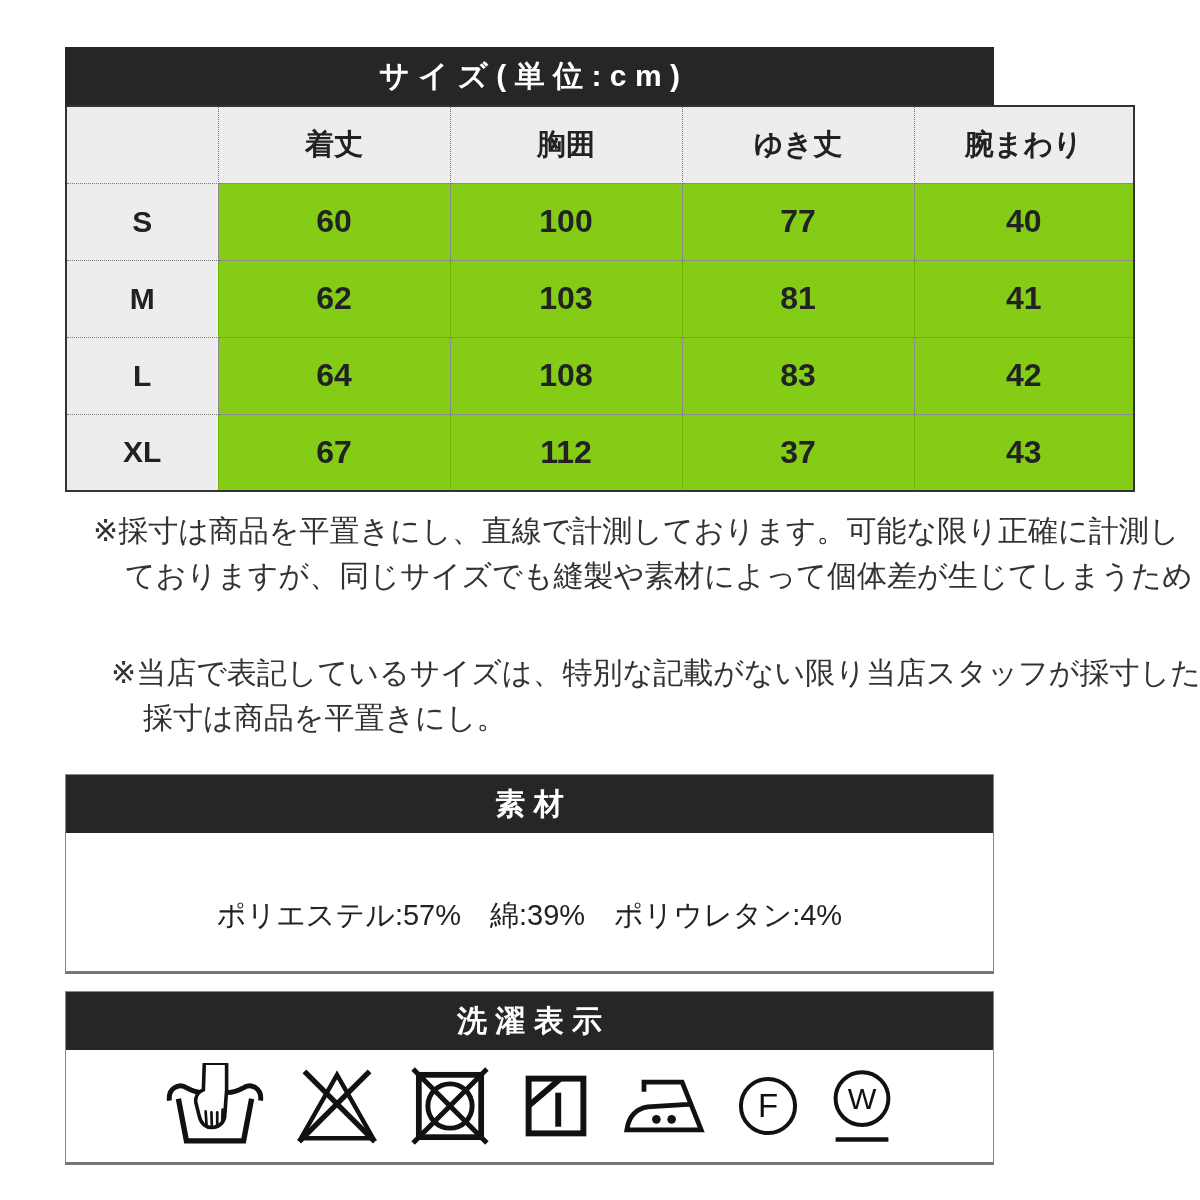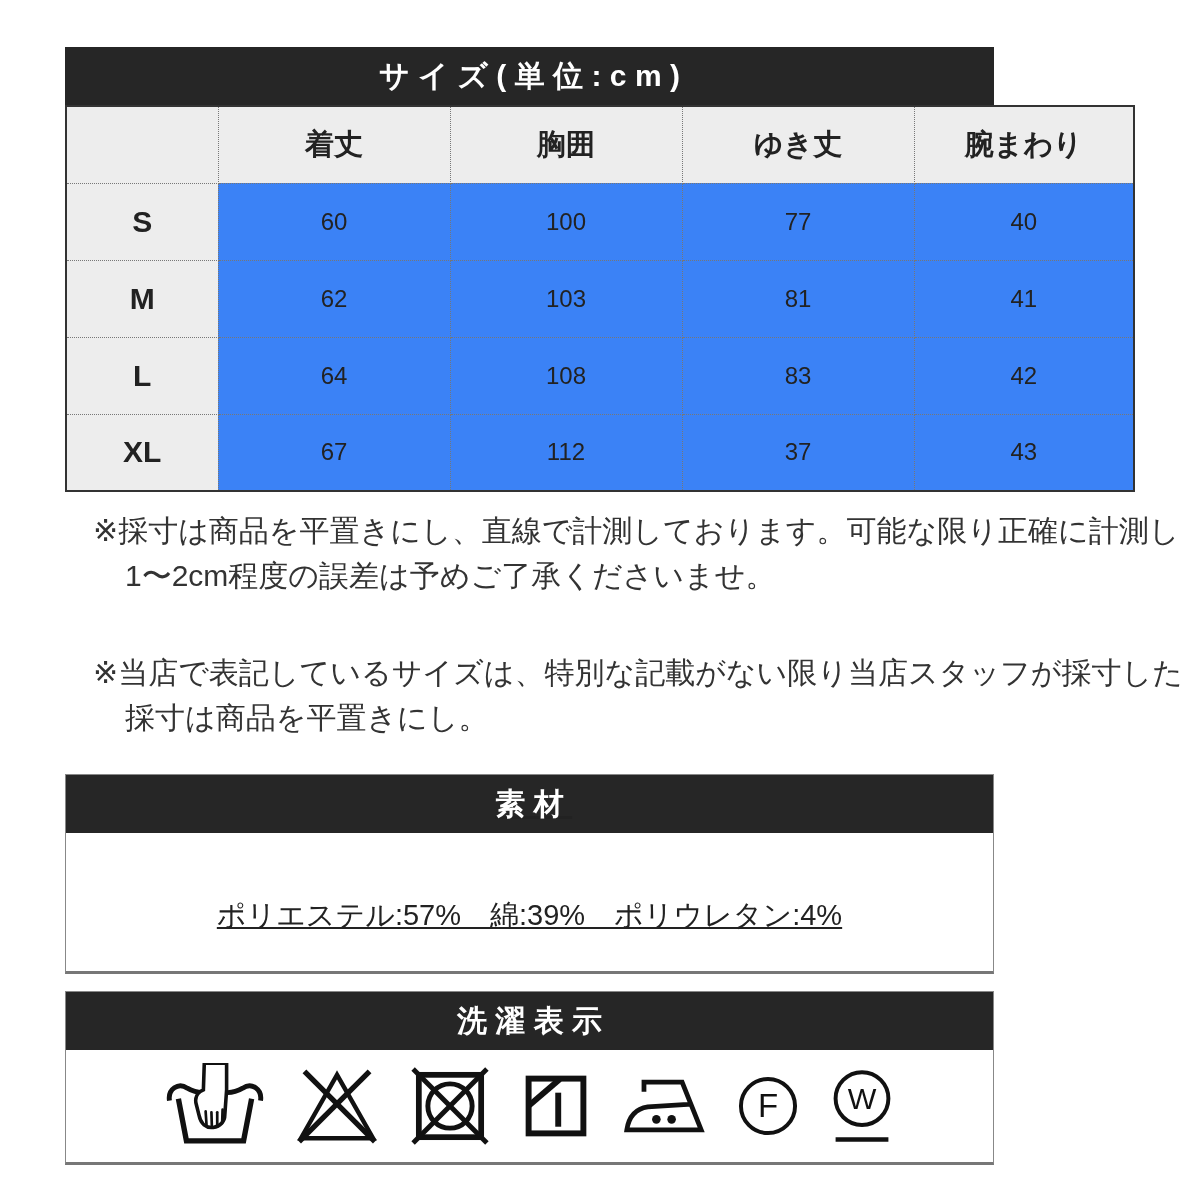--- a/index.html
+++ b/index.html
@@ -46,44 +46,44 @@
     background: #ededed;
     font-size: 29px;
     font-weight: bold;
   }
   table.size-table tbody th {
     background: #ededed;
     font-size: 30px;
     font-weight: bold;
   }
   table.size-table tbody td {
-    background: #3b82f6;
-    font-size: 24px;
-    font-weight: normal;
+    background: #84cc16;
+    font-size: 32px;
+    font-weight: bold;
     color: #222222;
   }
 
   
   .notes { padding: 0 20px 0 28px; }
   .note { margin-top: 16px; }
-  .note + .note { margin-top: 52px; }
+  .note + .note { margin-top: 52px; margin-left: 18px; }
   .note-line {
     font-size: 30px;
     line-height: 45px;
     color: #333333;
     white-space: nowrap;
   }
   .note-line.cont { padding-left: 32px; }
 
   
   .boxed {
     border: 1px solid #888888;
     border-bottom: 3px solid #777777;
   }
-  .material-section { margin-top: 34px; text-decoration: underline; }
+  .material-section { margin-top: 34px; }
   .material-body {
     height: 110px;
     display: flex;
     align-items: center;
     justify-content: center;
     font-size: 29px;
     color: #222222;
     background: #ffffff;
     margin-top: 28px;
   }
@@ -151,21 +151,21 @@
         <td>112</td>
         <td>37</td>
         <td>43</td>
       </tr>
     </tbody>
   </table>
 
   <div class="notes">
     <div class="note">
       <div class="note-line">※採寸は商品を平置きにし、直線で計測しております。可能な限り正確に計測し</div>
-      <div class="note-line cont">1〜2cm程度の誤差は予めご了承くださいませ。</div>
+      <div class="note-line cont">ておりますが、同じサイズでも縫製や素材によって個体差が生じてしまうため</div>
     </div>
     <div class="note">
       <div class="note-line">※当店で表記しているサイズは、特別な記載がない限り当店スタッフが採寸した</div>
       <div class="note-line cont">採寸は商品を平置きにし。</div>
     </div>
   </div>
 
   <div class="material-section boxed">
     <div class="bar">素材</div>
     <div class="material-body">ポリエステル:57%　綿:39%　ポリウレタン:4%</div>

